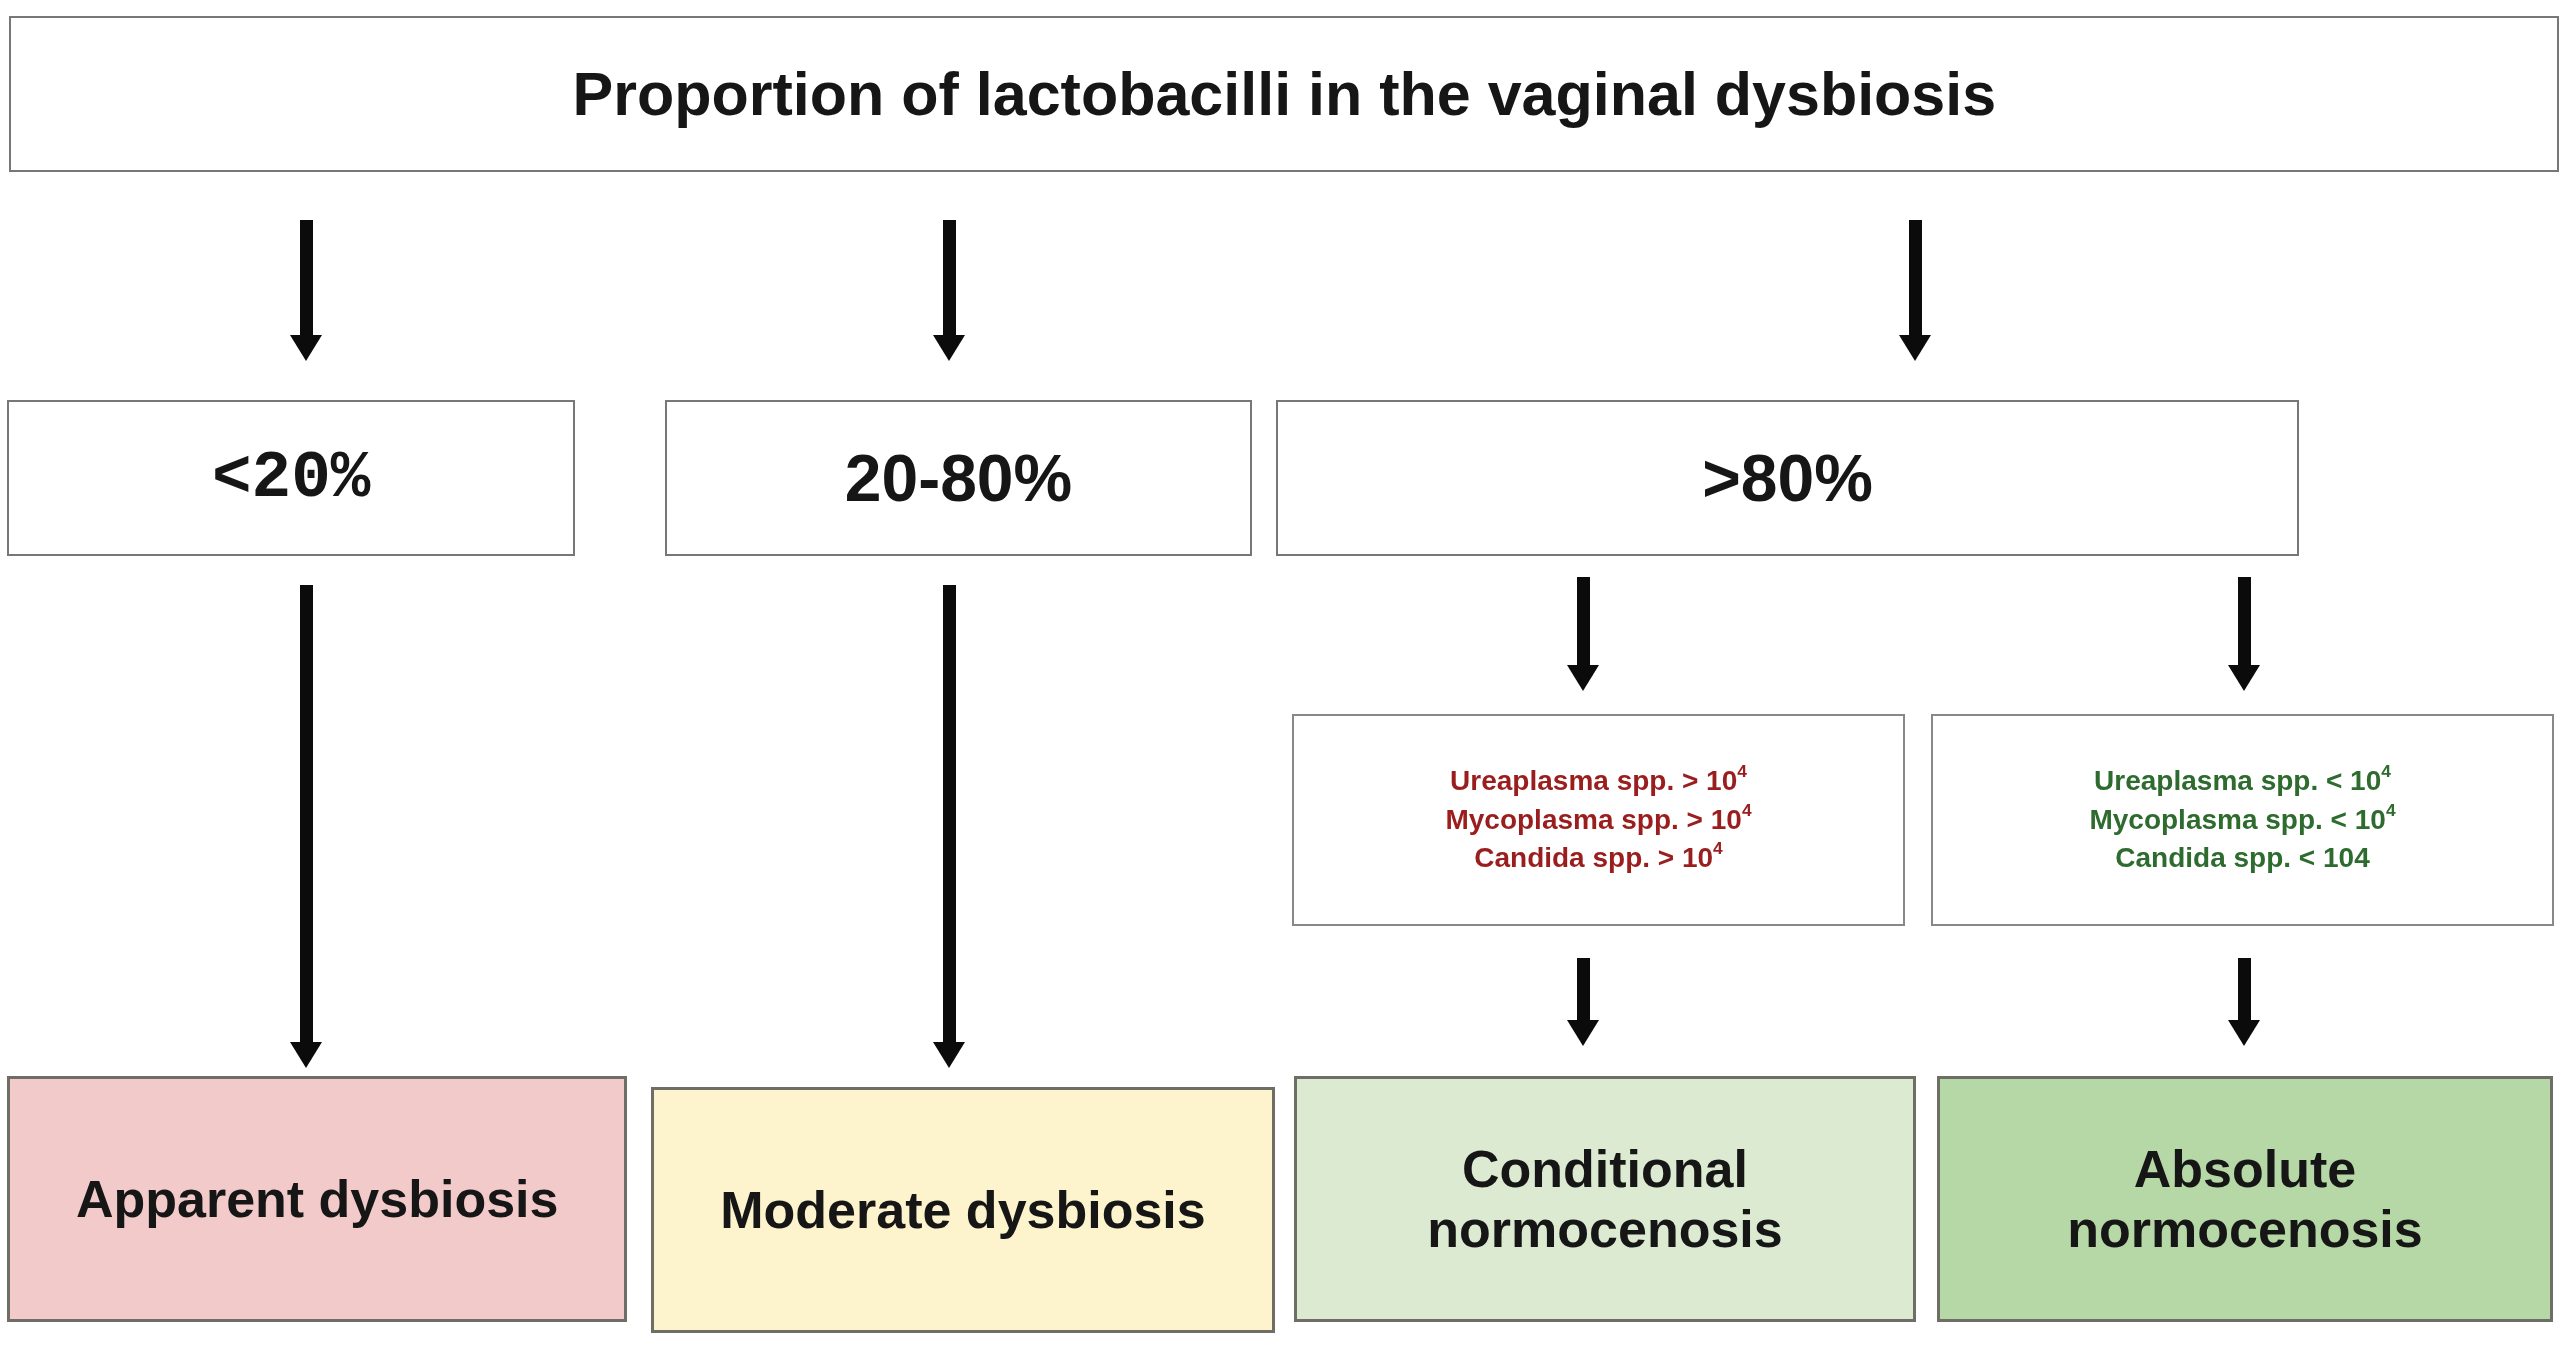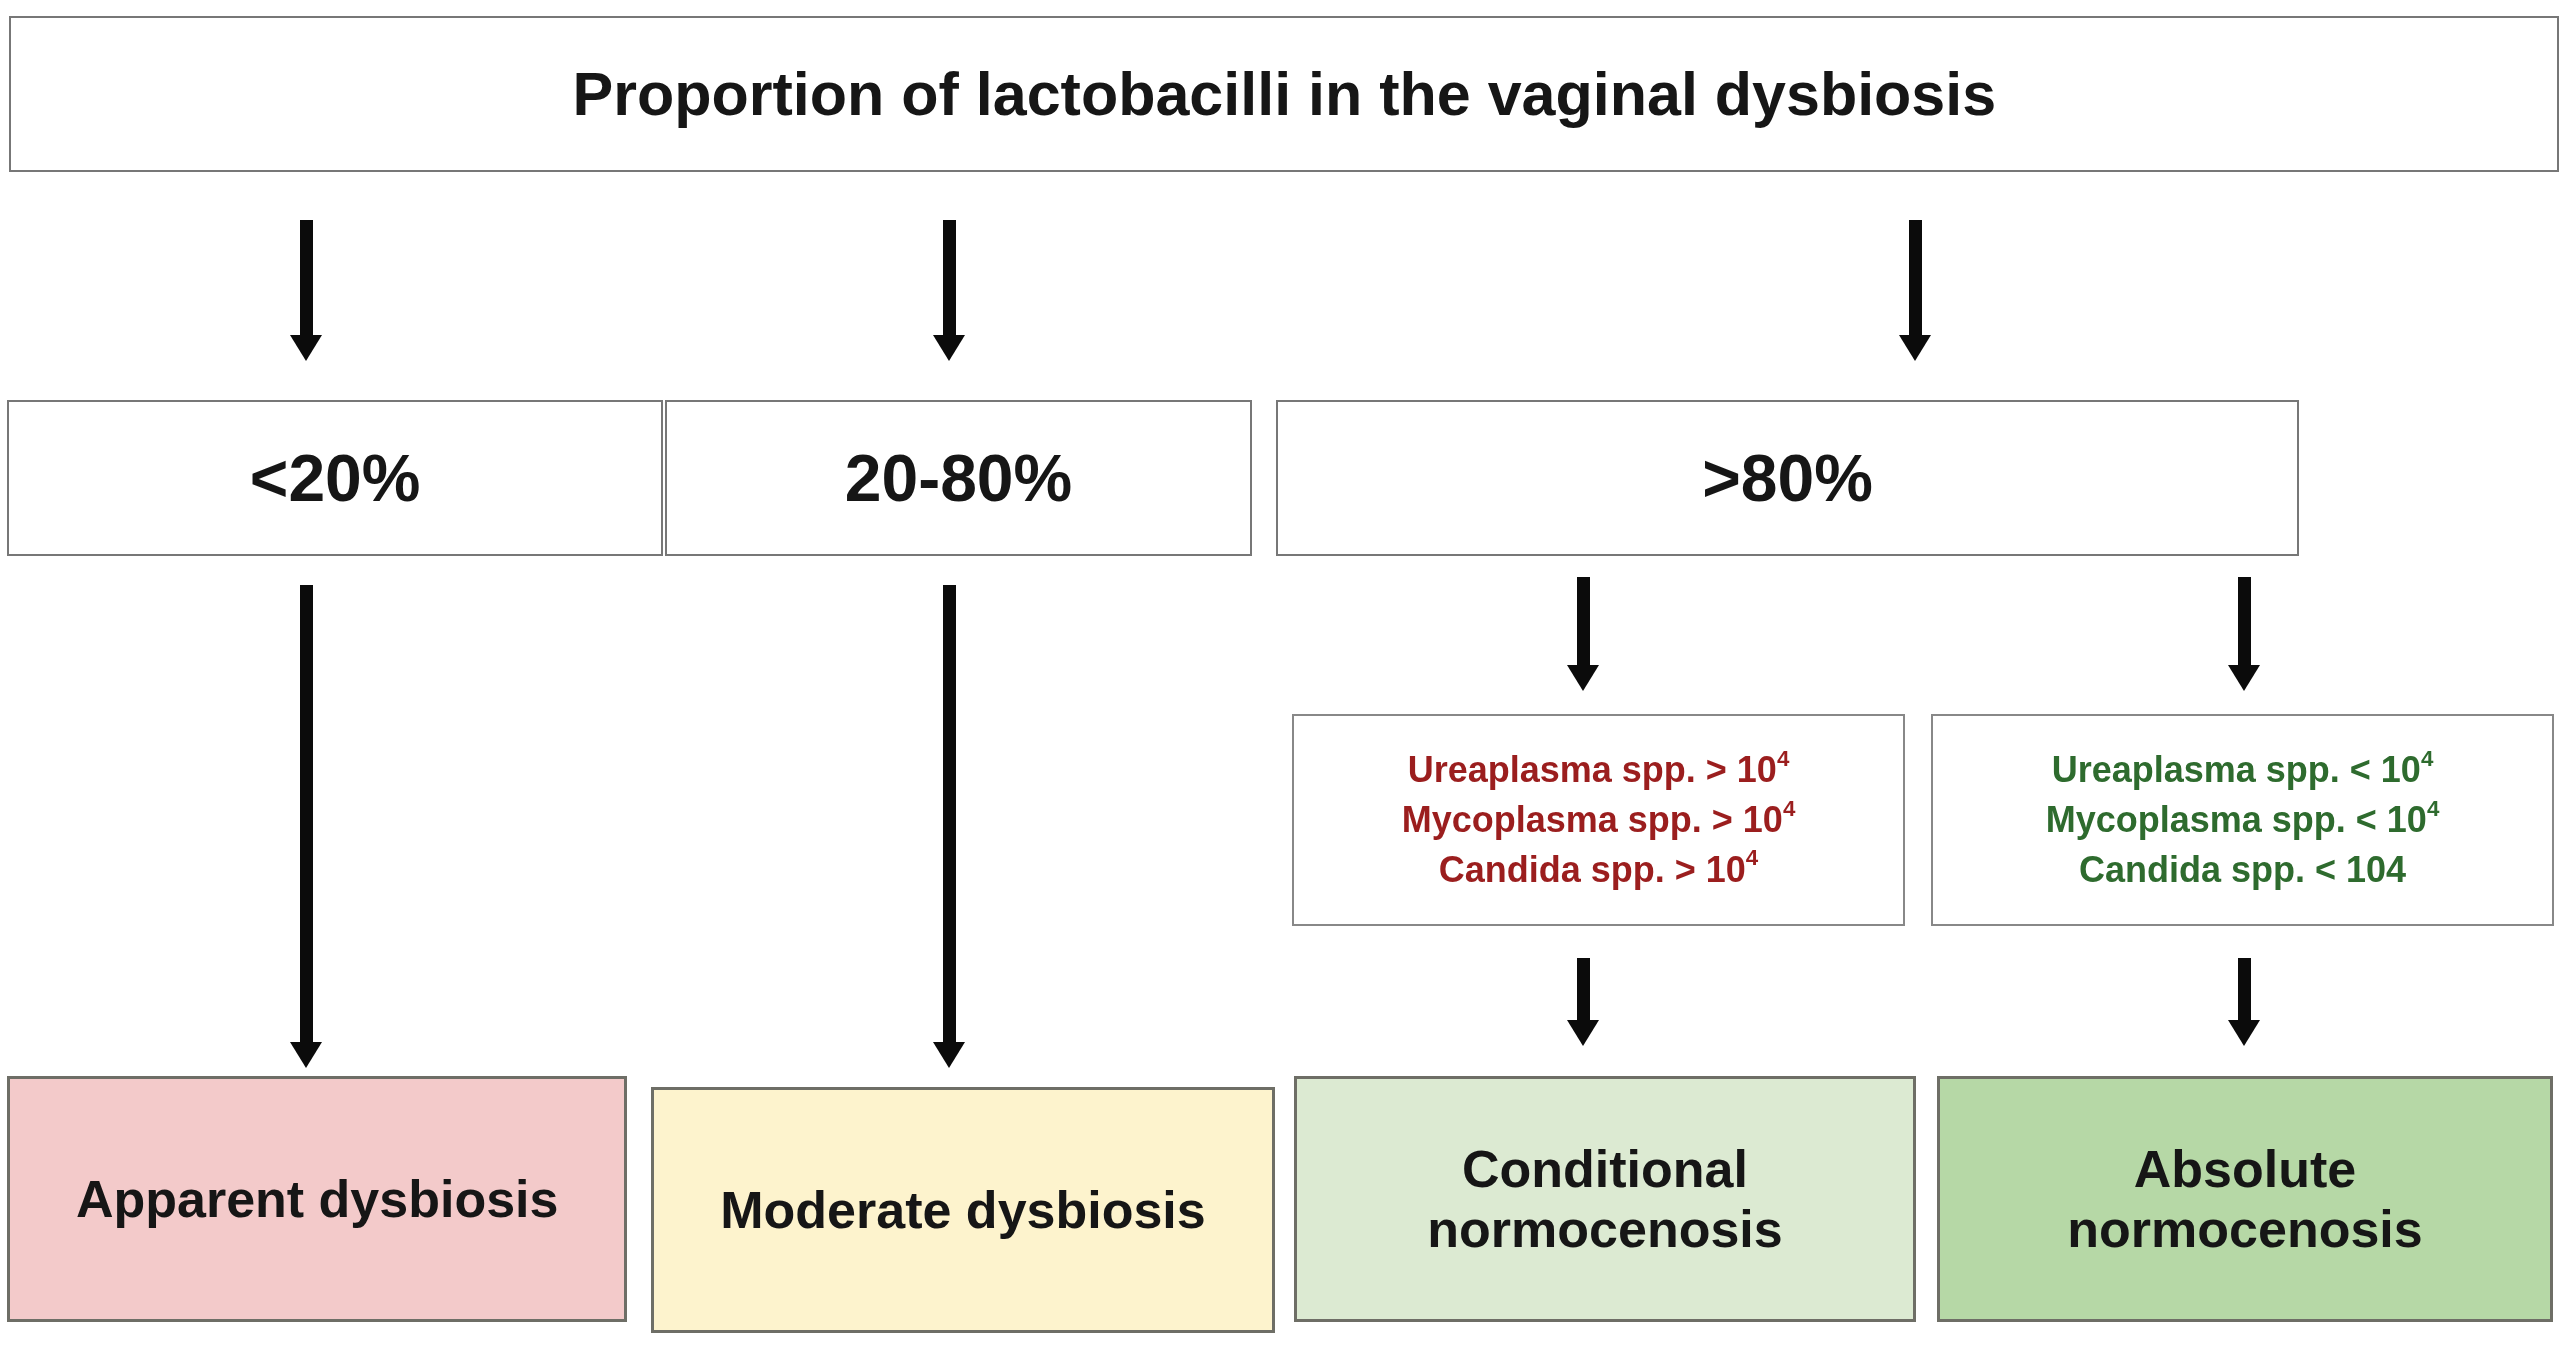--- a/index.html
+++ b/index.html
@@ -25,29 +25,29 @@
     align-items: center;
     justify-content: center;
     text-align: center;
     color: #161616;
   }
   .title-box {
     left: 9.4px; top: 16px; width: 2550px; height: 156px;
     font-size: 61px;
   }
   .pct-box { top: 400px; height: 156px; font-size: 66px; }
-  .pct-1 { left: 7.2px;   width: 656px; }
+  .pct-1 { left: 7.2px;   width: 568px; font-family: Liberation Mono, monospace; }
   .pct-2 { left: 665px;  width: 587px; }
   .pct-3 { left: 1276px; width: 1023px; }
 
   .criteria-box {
     top: 714px; height: 212px;
     border: 2.9px solid #888888;
     flex-direction: column;
-    font-size: 36px;
+    font-size: 28px;
     line-height: 1.38;
   }
   .criteria-1 { left: 1292px; width: 613px; color: #9b1e1e; }
   .criteria-2 { left: 1931px; width: 623px; color: #2e6b2e; }
   .crit-line sup {
     font-size: 0.62em;
     position: relative;
     top: -0.15em;
     line-height: 0;
   }

